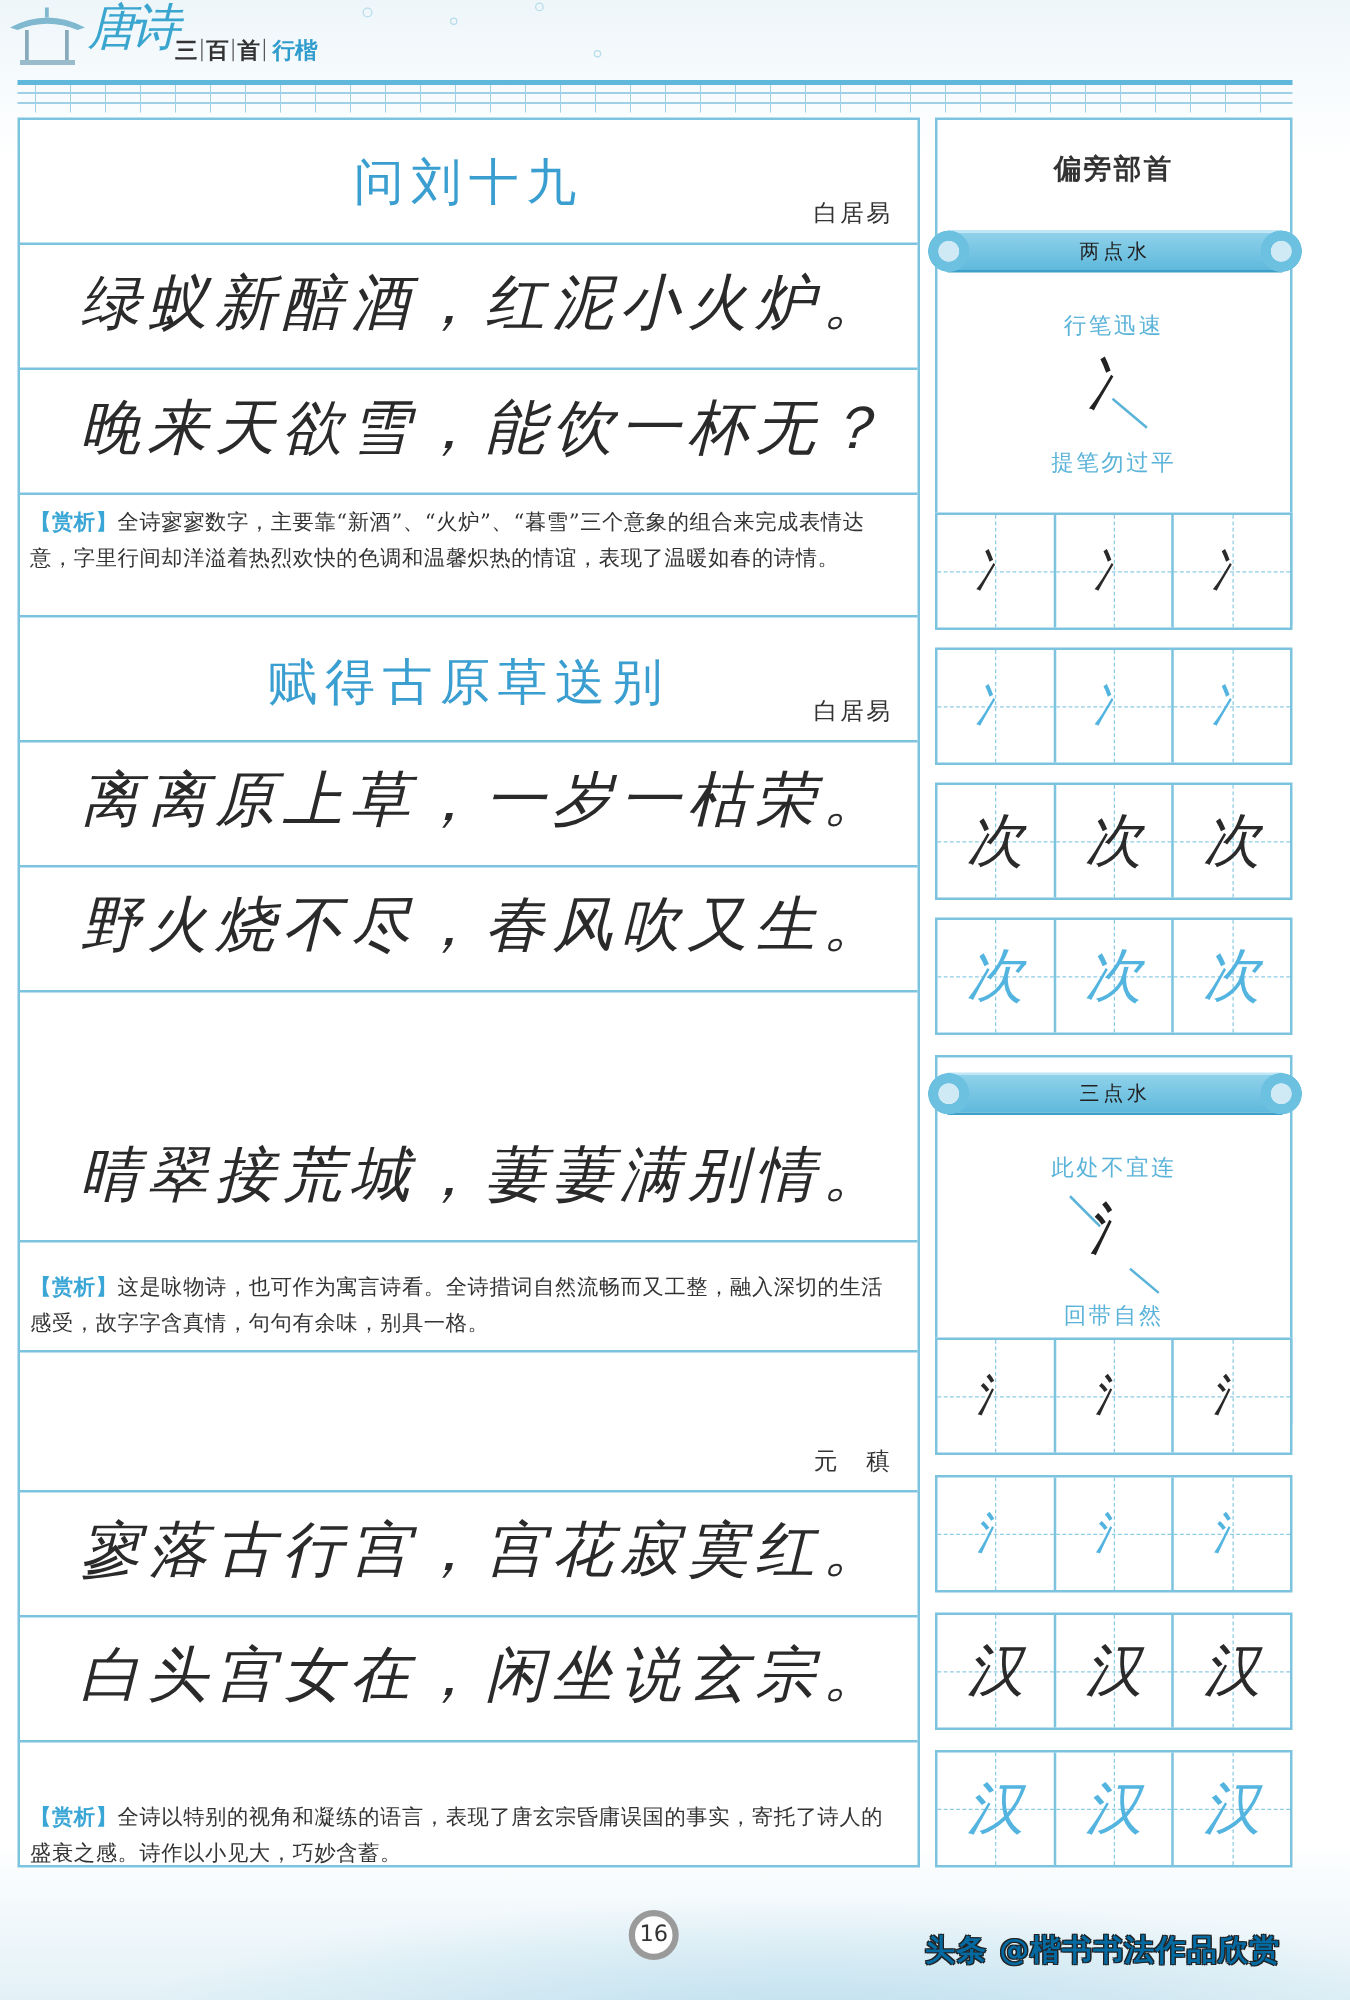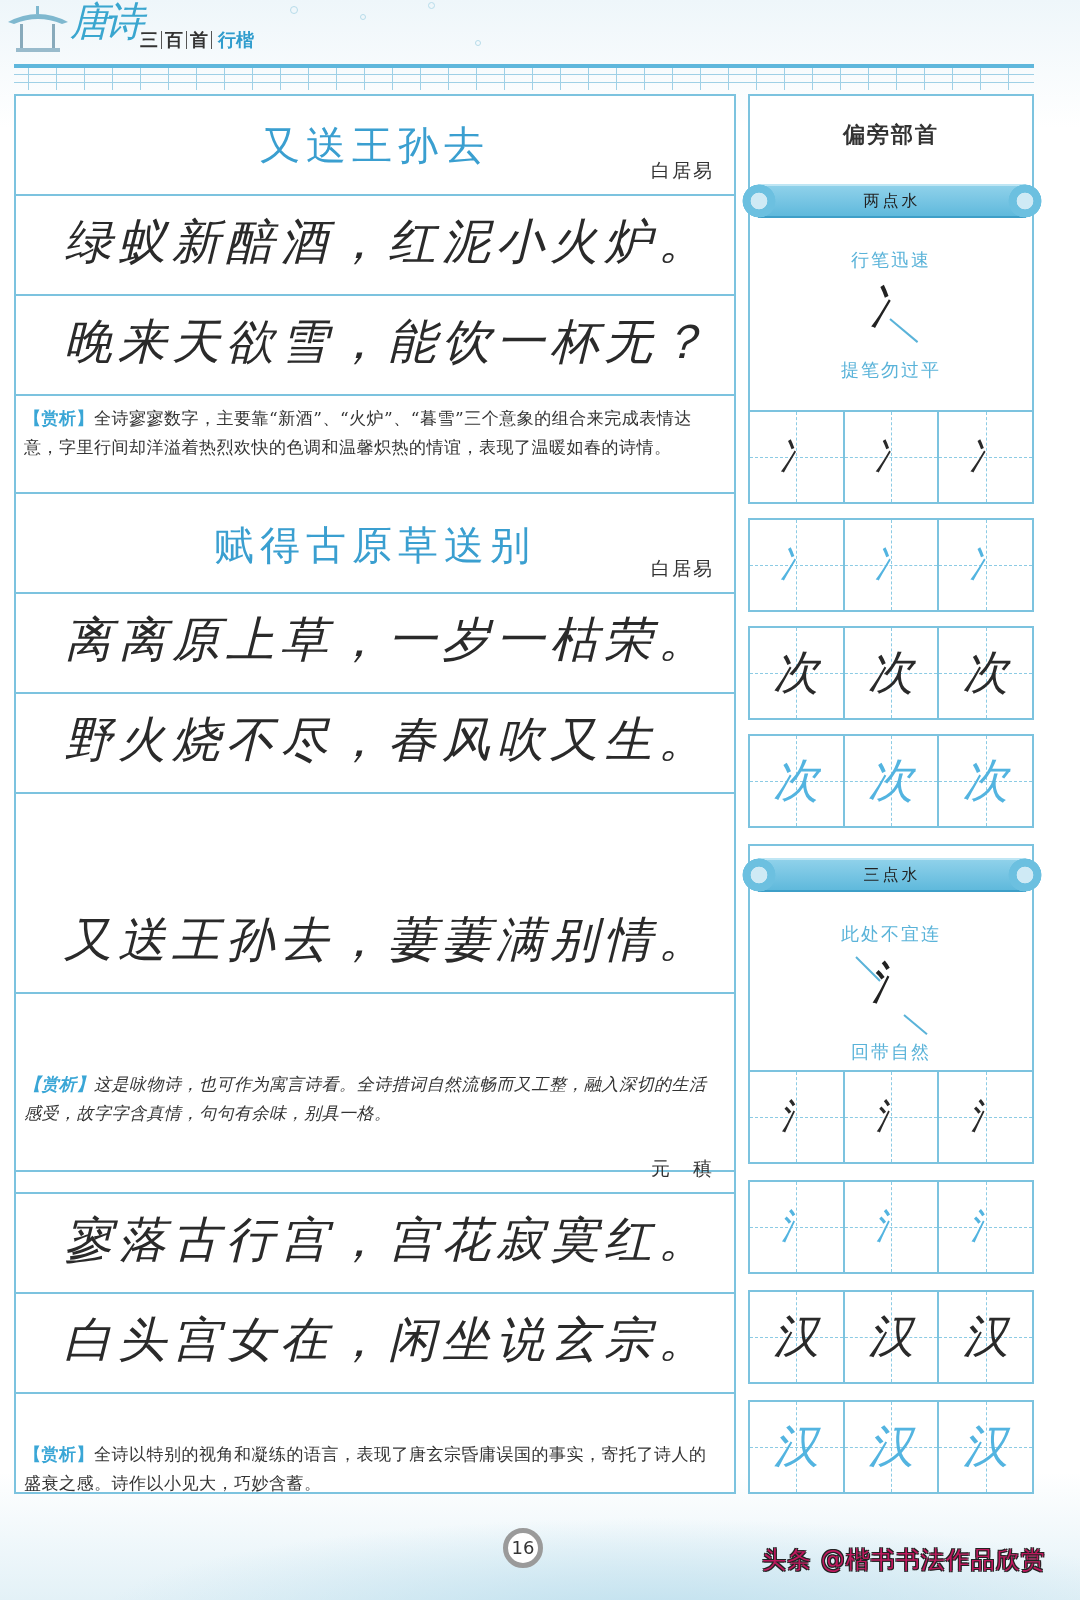--- a/index.html
+++ b/index.html
@@ -118,22 +118,22 @@
   .cell.dark span { color: #2a2a2a; }
   .cell.light span { color: #53b4e0; }
   .cell.small span { font-size: 34px; }
 
   .page-num {
     position: absolute; left: 503px; top: 1528px; width: 40px; height: 40px; border-radius: 50%;
     border: 5px solid #9a9a9a; background: #fff; text-align: center; line-height: 30px;
     font-family: "DejaVu Sans", sans-serif; font-size: 18px; color: #333;
   }
   .watermark {
-    position: absolute; left: 762px; top: 1544px;
-    font-family: "DejaVu Sans", sans-serif; font-size: 24px; color: #be185d; font-weight: normal;
+    position: absolute; left: 740px; top: 1544px;
+    font-family: "DejaVu Sans", sans-serif; font-size: 24px; color: #0369a1; font-weight: bold;
     text-shadow: 1px 1px 0 #222, -1px -1px 0 #222, 1px -1px 0 #222, -1px 1px 0 #222;
     letter-spacing: 1px;
   }
   .bottom-wave {
     position: absolute; left: 0; top: 1500px; width: 1080px; height: 100px;
     background: radial-gradient(ellipse at 60% 120%, #bfe0ee 0%, rgba(255,255,255,0) 60%);
   }
 </style>
 </head>
 <body>
@@ -159,21 +159,21 @@
   <div class="bubble" style="left:290px;top:6px;width:8px;height:8px;"></div>
   <div class="bubble" style="left:360px;top:14px;width:6px;height:6px;"></div>
   <div class="bubble" style="left:428px;top:2px;width:7px;height:7px;"></div>
   <div class="bubble" style="left:475px;top:40px;width:6px;height:6px;"></div>
 </div>
 <div class="fret"></div>
 
 <div class="left">
 
   <div class="row title-row" style="top:0;height:100px;">
-    <div class="title" style="top:22px;">又送王孙去</div>
+    <div class="title" style="top:22px;">问刘十九</div>
     <div class="author">白居易</div>
   </div>
   <div class="row line-row" style="top:100px;height:100px;">
     <div class="line">绿蚁新醅酒，红泥小火炉。</div>
   </div>
   <div class="row line-row" style="top:200px;height:100px;">
     <div class="line">晚来天欲雪，能饮一杯无？</div>
   </div>
   <div class="row note-row" style="top:300px;height:98px;">
     <div class="note"><span class="tag">【赏析】</span><span>全诗寥寥数字，主要靠“新酒”、“火炉”、“暮雪”三个意象的组合来完成表情达意，字里行间却洋溢着热烈欢快的色调和温馨炽热的情谊，表现了温暖如春的诗情。</span></div>
@@ -183,23 +183,23 @@
     <div class="title" style="top:24px;">赋得古原草送别</div>
     <div class="author">白居易</div>
   </div>
   <div class="row line-row" style="top:498px;height:100px;">
     <div class="line">离离原上草，一岁一枯荣。</div>
   </div>
   <div class="row line-row" style="top:598px;height:100px;">
     <div class="line">野火烧不尽，春风吹又生。</div>
   </div>
   <div class="row line-row" style="top:798px;height:100px;">
-    <div class="line">又送王孙去，萋萋满别情。</div>
-  </div>
-  <div class="row note-row" style="top:952px;height:124px;font-style:italic;">
+    <div class="line">晴翠接荒城，萋萋满别情。</div>
+  </div>
+  <div class="row note-row" style="top:898px;height:88px;">
     <div class="note" style="margin-top:14px;"><span class="tag">【赏析】</span><span>这是咏物诗，也可作为寓言诗看。全诗措词自然流畅而又工整，融入深切的生活感受，故字字含真情，句句有余味，别具一格。</span></div>
   </div>
 
   <div class="row title-row" style="top:998px;height:100px;">
     <div class="author">元　稹</div>
   </div>
   <div class="row line-row" style="top:1098px;height:100px;">
     <div class="line">寥落古行宫，宫花寂寞红。</div>
   </div>
   <div class="row line-row" style="top:1198px;height:100px;">

